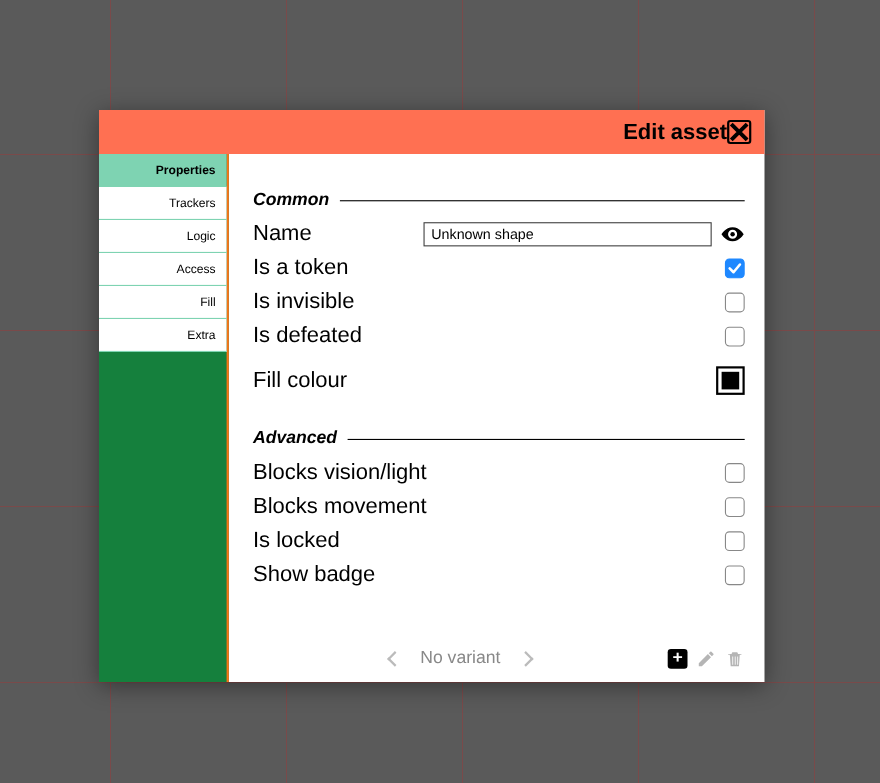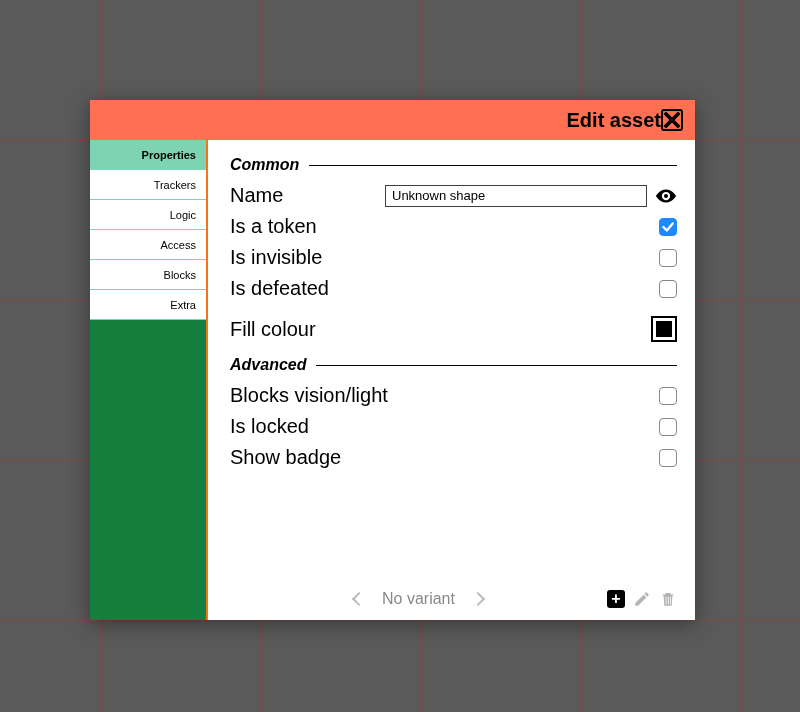--- a/index.html
+++ b/index.html
@@ -88,21 +88,21 @@
     padding: 14px 18px 12px 22px;
     font-size: 16px;
     position: relative;
     display: flex;
     flex-direction: column;
   }
   .section-row {
     display: flex;
     align-items: center;
     margin-bottom: 6px;
-    margin-top: 2px;
+    margin-top: 19px;
   }
   .section-label {
     font-style: italic;
     font-weight: bold;
     font-size: 16px;
     padding-right: 10px;
   }
   .section-line {
     flex: 1;
     height: 1px;
@@ -217,21 +217,21 @@
       <div class="sidebar-item">
           <span>Trackers</span>
         </div>
       <div class="sidebar-item">
           <span>Logic</span>
         </div>
       <div class="sidebar-item">
           <span>Access</span>
         </div>
       <div class="sidebar-item">
-          <span>Blocks</span>
+          <span>Fill</span>
         </div>
       <div class="sidebar-item">
           <span>Extra</span>
         </div>
     </div>
 
     <div class="panel">
 
       <div class="section-row">
         <span class="section-label">Common</span>
@@ -295,20 +295,26 @@
         <div class="section-line"></div>
       </div>
 
       <div class="form-row">
         <div class="form-label" style="width:auto">Blocks vision/light</div>
         <div class="form-control">
           <div class="checkbox"></div>
         </div>
       </div>
 
+      <div class="form-row">
+        <div class="form-label" style="width:auto">Blocks movement</div>
+        <div class="form-control">
+          <div class="checkbox"></div>
+        </div>
+      </div>
 
       <div class="form-row">
         <div class="form-label">Is locked</div>
         <div class="form-control">
           <div class="checkbox"></div>
         </div>
       </div>
 
       <div class="form-row">
         <div class="form-label">Show badge</div>

